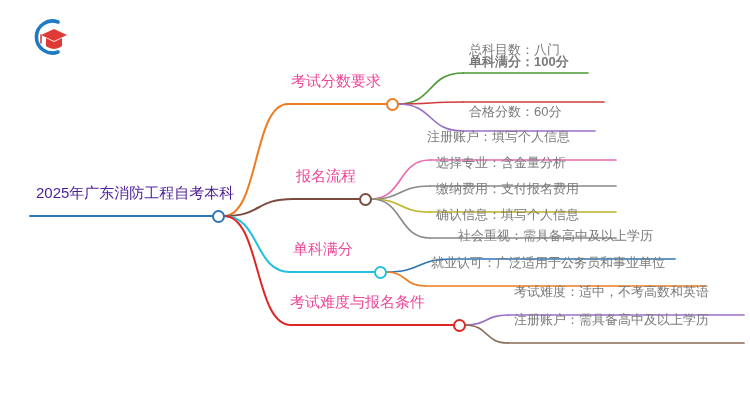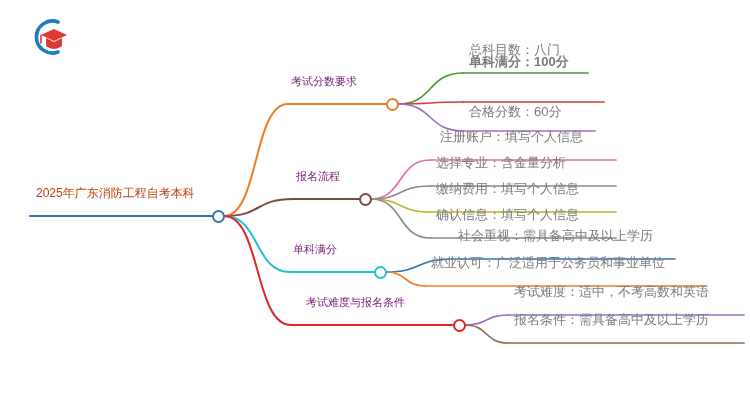--- a/index.html
+++ b/index.html
@@ -79,26 +79,26 @@
   .node-label {
     position: absolute;
     white-space: nowrap;
     color: #7a7a7a;
     font-size: 13.5px;
     line-height: 16px;
     transform: translateY(-100%);
     padding-bottom: 14px;
   }
   .node-label.root {
-    color: #c2410c;
-    font-size: 12px;
+    color: #4c1d95;
+    font-size: 15px;
   }
   .node-label.branch {
-    color: #701a75;
-    font-size: 11px;
+    color: #ec4899;
+    font-size: 15px;
   }
   .node-label.leaf {
     color: #7a7a7a;
     font-size: 13px;
   }
 
   .node-dot {
     position: absolute;
     border-radius: 50%;
     background: #ffffff;
@@ -166,26 +166,26 @@
   <div id="nodes">
       <div class="node-label root" style="left: 36px; top: 215px;">2025年广东消防工程自考本科</div>
       <div class="node-dot root" style="left: 211.5px; top: 209.5px; border-color: rgb(46, 116, 181);"></div>
       <div class="node-label branch" style="left: 291px; top: 103px;">考试分数要求</div>
       <div class="node-dot branch" style="left: 385.5px; top: 97.5px; border-color: rgb(237, 125, 34);"></div>
       <div class="node-label leaf" style="left: 469px; top: 72px;">总科目数：八门</div>
       <div class="node-label leaf" style="left: 469px; top: 84px; font-weight: bold;">单科满分：100分</div>
       <div class="node-label leaf" style="left: 469px; top: 134px;">合格分数：60分</div>
       <div class="node-label branch" style="left: 296px; top: 198px;">报名流程</div>
       <div class="node-dot branch" style="left: 358.5px; top: 192.5px; border-color: rgb(123, 74, 63);"></div>
-      <div class="node-label leaf" style="left: 440px; top: 159px;">注册账户：填写个人信息</div>
+      <div class="node-label leaf" style="left: 427px; top: 159px;">注册账户：填写个人信息</div>
       <div class="node-label leaf" style="left: 436px; top: 185px;">选择专业：含金量分析</div>
-      <div class="node-label leaf" style="left: 436px; top: 211px;">缴纳费用：填写个人信息</div>
+      <div class="node-label leaf" style="left: 436px; top: 211px;">缴纳费用：支付报名费用</div>
       <div class="node-label leaf" style="left: 436px; top: 237px;">确认信息：填写个人信息</div>
       <div class="node-label branch" style="left: 293px; top: 271px;">单科满分</div>
       <div class="node-dot branch" style="left: 373.5px; top: 265.5px; border-color: rgb(34, 192, 220);"></div>
       <div class="node-label leaf" style="left: 458px; top: 258px;">社会重视：需具备高中及以上学历</div>
       <div class="node-label leaf" style="left: 431px; top: 285px;">就业认可：广泛适用于公务员和事业单位</div>
-      <div class="node-label branch" style="left: 306px; top: 324px;">考试难度与报名条件</div>
+      <div class="node-label branch" style="left: 290px; top: 324px;">考试难度与报名条件</div>
       <div class="node-dot branch" style="left: 452.5px; top: 318.5px; border-color: rgb(224, 37, 37);"></div>
       <div class="node-label leaf" style="left: 514px; top: 314px;">考试难度：适中，不考高数和英语</div>
-      <div class="node-label leaf" style="left: 514px; top: 342px;">报名条件：需具备高中及以上学历</div>
+      <div class="node-label leaf" style="left: 514px; top: 342px;">注册账户：需具备高中及以上学历</div>
     </div>
 </div>
 
 </body></html>

